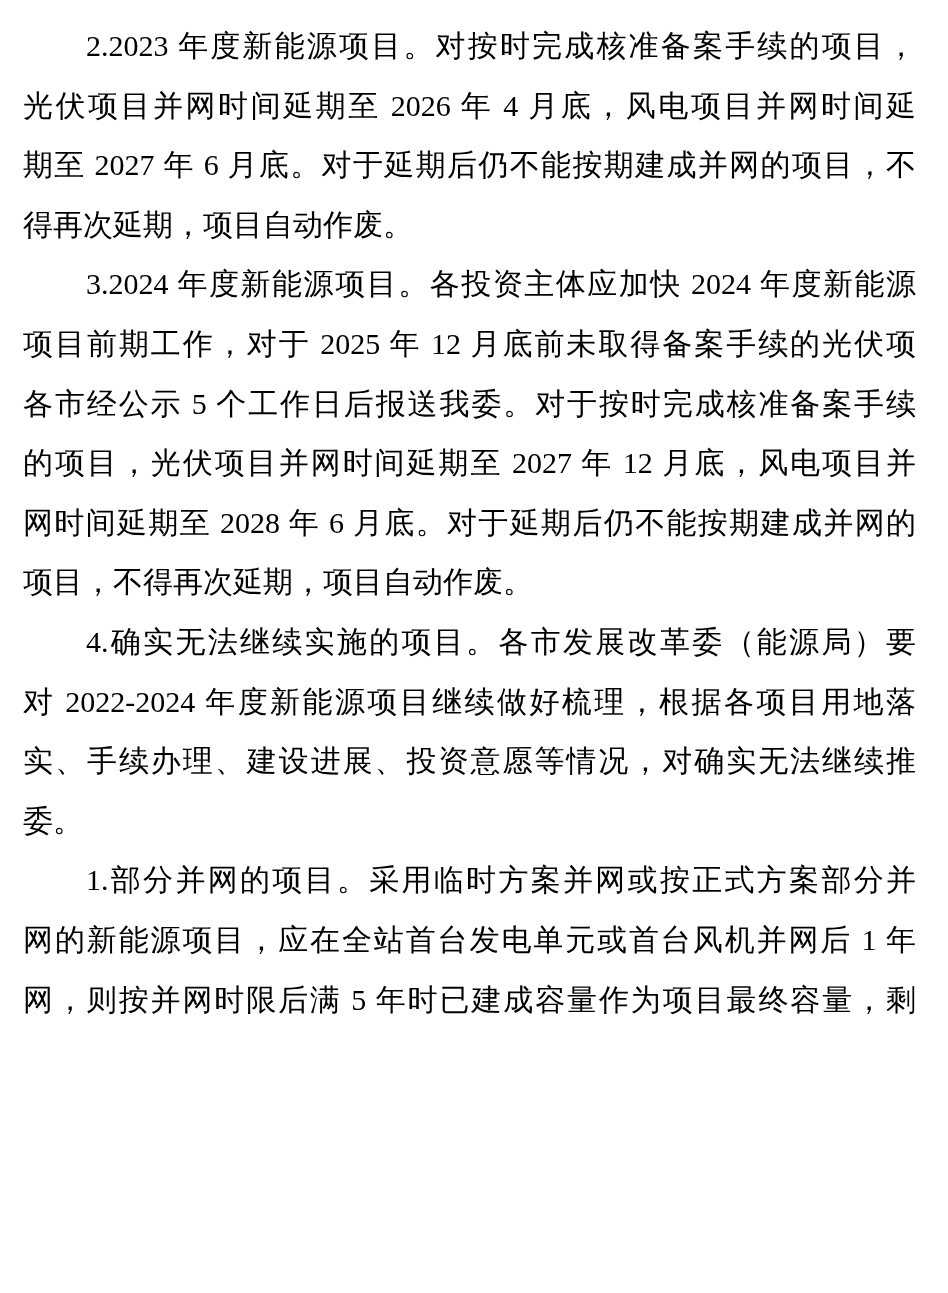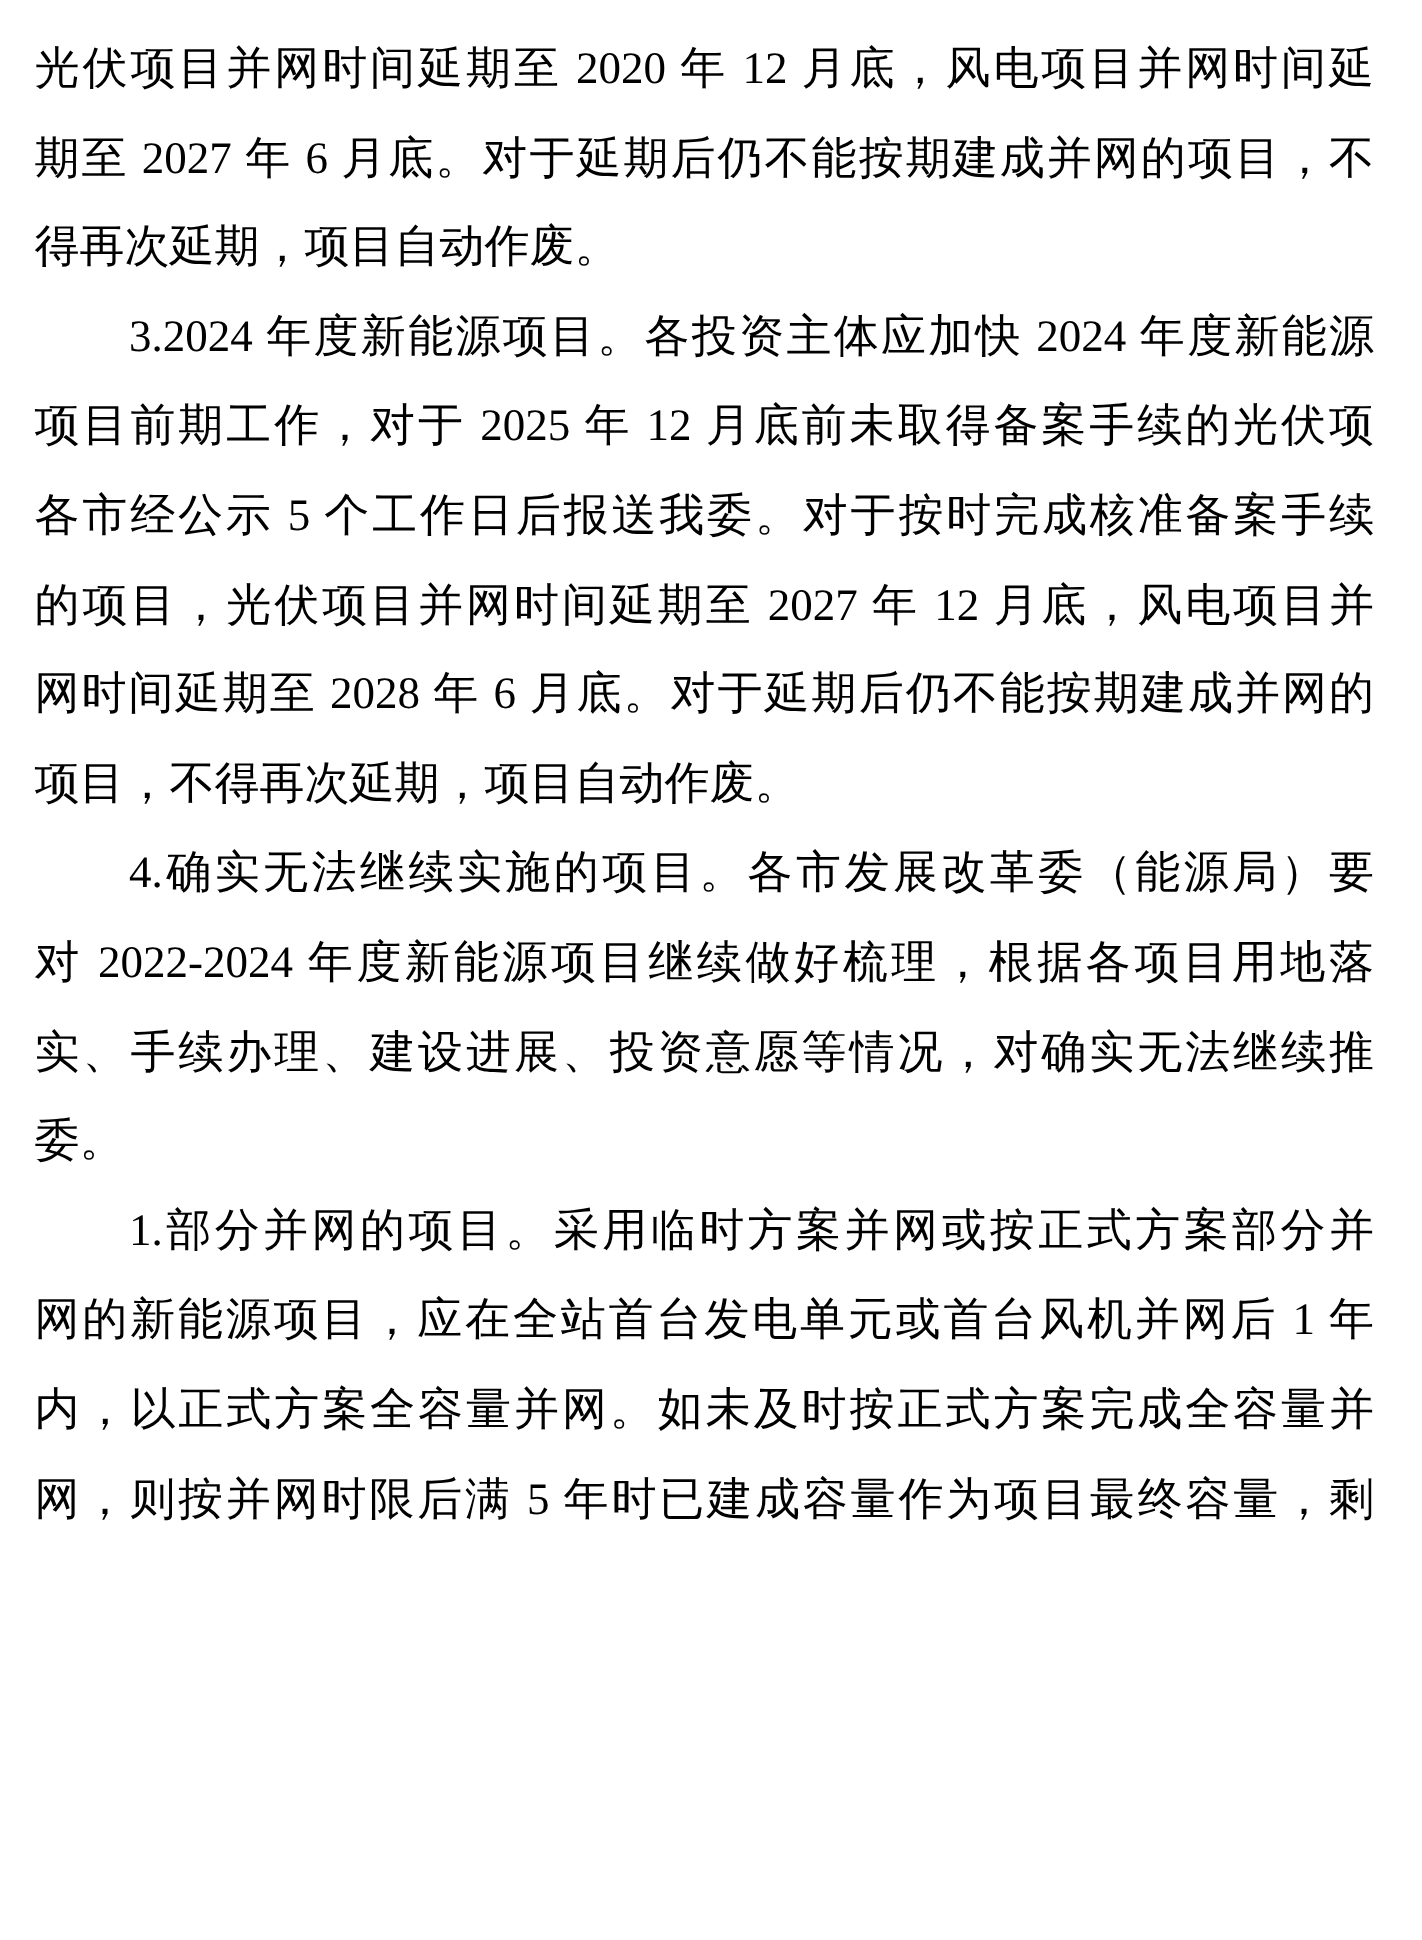--- a/index.html
+++ b/index.html
@@ -43,21 +43,22 @@
     padding: 0;
   }
 </style>
 </head>
 <body>
 
 <div class="page">
   <div class="doc">
 
     <div class="para">
-      <div class="line">光伏项目并网时间延期至 2020 年 12 月底，风电项目并网时间延</div>
+      <div class="line first">2.2023 年度新能源项目。对按时完成核准备案手续的项目，</div>
+      <div class="line">光伏项目并网时间延期至 2026 年 4 月底，风电项目并网时间延</div>
       <div class="line">期至 2027 年 6 月底。对于延期后仍不能按期建成并网的项目，不</div>
       <div class="line last">得再次延期，项目自动作废。</div>
     </div>
 
     <div class="para">
       <div class="line first">3.2024 年度新能源项目。各投资主体应加快 2024 年度新能源</div>
       <div class="line">项目前期工作，对于 2025 年 12 月底前未取得备案手续的光伏项</div>
       <div class="line">各市经公示 5 个工作日后报送我委。对于按时完成核准备案手续</div>
       <div class="line">的项目，光伏项目并网时间延期至 2027 年 12 月底，风电项目并</div>
       <div class="line">网时间延期至 2028 年 6 月底。对于延期后仍不能按期建成并网的</div>
@@ -67,18 +68,17 @@
     <div class="para">
       <div class="line first">4.确实无法继续实施的项目。各市发展改革委（能源局）要</div>
       <div class="line">对 2022-2024 年度新能源项目继续做好梳理，根据各项目用地落</div>
       <div class="line">实、手续办理、建设进展、投资意愿等情况，对确实无法继续推</div>
       <div class="line last">委。</div>
     </div>
 
     <div class="para">
       <div class="line first">1.部分并网的项目。采用临时方案并网或按正式方案部分并</div>
       <div class="line">网的新能源项目，应在全站首台发电单元或首台风机并网后 1 年</div>
-      <div class="line">内，以正式方案全容量并网。如未及时按正式方案完成全容量并</div>
       <div class="line">网，则按并网时限后满 5 年时已建成容量作为项目最终容量，剩</div>
     </div>
 
   </div>
 </div>
 
 </body></html>

